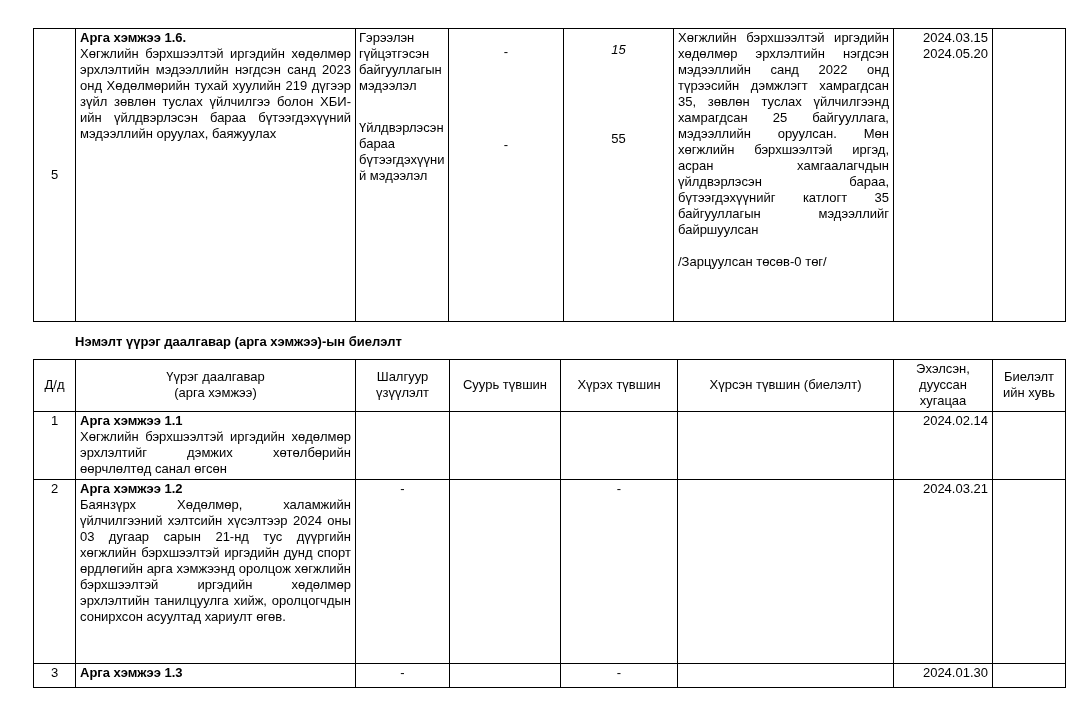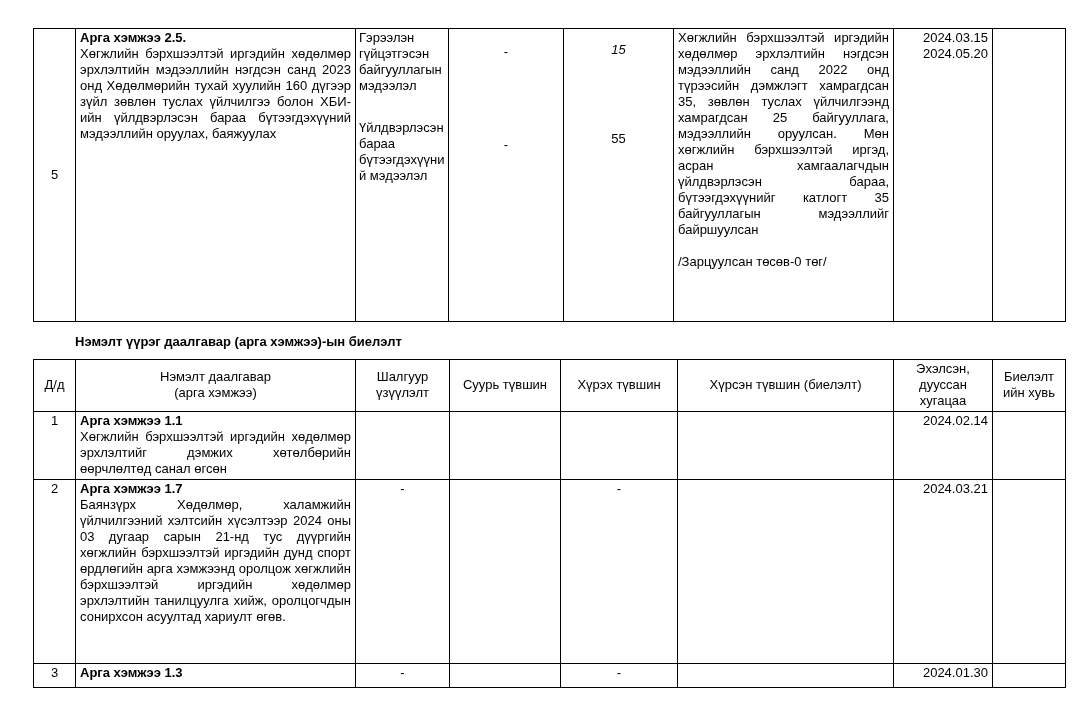--- a/index.html
+++ b/index.html
@@ -80,22 +80,22 @@
       <col style="width:115px">
         <col style="width:110px">
         <col style="width:220px">
       <col style="width:99px">
         <col style="width:73px">
     </colgroup>
     <tbody>
         <tr>
       <td class="c-num">5</td>
       <td>
-        <div class="bold">Арга хэмжээ 2.5.</div>
-        <div class="just">Хөгжлийн бэрхшээлтэй иргэдийн хөдөлмөр эрхлэлтийн мэдээллийн нэгдсэн санд 2023 онд Хөдөлмөрийн тухай хуулийн 160 дүгээр зүйл зөвлөн туслах үйлчилгээ болон ХБИ-ийн үйлдвэрлэсэн бараа бүтээгдэхүүний мэдээллийн оруулах, баяжуулах</div>
+        <div class="bold">Арга хэмжээ 1.6.</div>
+        <div class="just">Хөгжлийн бэрхшээлтэй иргэдийн хөдөлмөр эрхлэлтийн мэдээллийн нэгдсэн санд 2023 онд Хөдөлмөрийн тухай хуулийн 219 дүгээр зүйл зөвлөн туслах үйлчилгээ болон ХБИ-ийн үйлдвэрлэсэн бараа бүтээгдэхүүний мэдээллийн оруулах, баяжуулах</div>
       </td>
       <td class="c-ind">
         <div class="ital just">Гэрээлэн гүйцэтгэсэн байгууллагын мэдээлэл</div>
         <div class="ital just ind2">Үйлдвэрлэсэн бараа бүтээгдэхүүний мэдээлэл</div>
       </td>
       <td class="c-center">
         <div class="v1">-</div>
         <div class="v2">-</div>
       </td>
       <td class="c-center">
@@ -124,21 +124,21 @@
         <col style="width:94px">
       <col style="width:111px">
         <col style="width:117px">
         <col style="width:216px">
       <col style="width:99px">
         <col style="width:73px">
     </colgroup>
     <tbody>
         <tr class="hdr">
       <th>Д/д</th>
-      <th>Нэмэлт даалгавар
+      <th>Үүрэг даалгавар
 (арга хэмжээ)</th>
       <th>Шалгуур үзүүлэлт</th>
       <th>Суурь түвшин</th>
       <th>Хүрэх түвшин</th>
       <th>Хүрсэн түвшин (биелэлт)</th>
       <th>Эхэлсэн, дууссан хугацаа</th>
       <th>Биелэлт ийн хувь</th>
     </tr>
 
     <tr class="r1">
@@ -151,21 +151,21 @@
       <td class="c-center"></td>
       <td class="c-center"></td>
       <td></td>
       <td class="c-date">2024.02.14</td>
       <td></td>
     </tr>
 
     <tr class="r2">
       <td class="c-num-top">2</td>
       <td>
-        <div class="bold">Арга хэмжээ 1.7</div>
+        <div class="bold">Арга хэмжээ 1.2</div>
         <div class="just">Баянзүрх Хөдөлмөр, халамжийн үйлчилгээний хэлтсийн хүсэлтээр 2024 оны 03 дугаар сарын 21-нд тус дүүргийн хөгжлийн бэрхшээлтэй иргэдийн дунд спорт өрдлөгийн арга хэмжээнд оролцож хөгжлийн бэрхшээлтэй иргэдийн хөдөлмөр эрхлэлтийн танилцуулга хийж, оролцогчдын сонирхсон асуултад хариулт өгөв.</div>
       </td>
       <td class="c-center">-</td>
       <td class="c-center"></td>
       <td class="c-center">-</td>
       <td></td>
       <td class="c-date">2024.03.21</td>
       <td></td>
     </tr>
 

